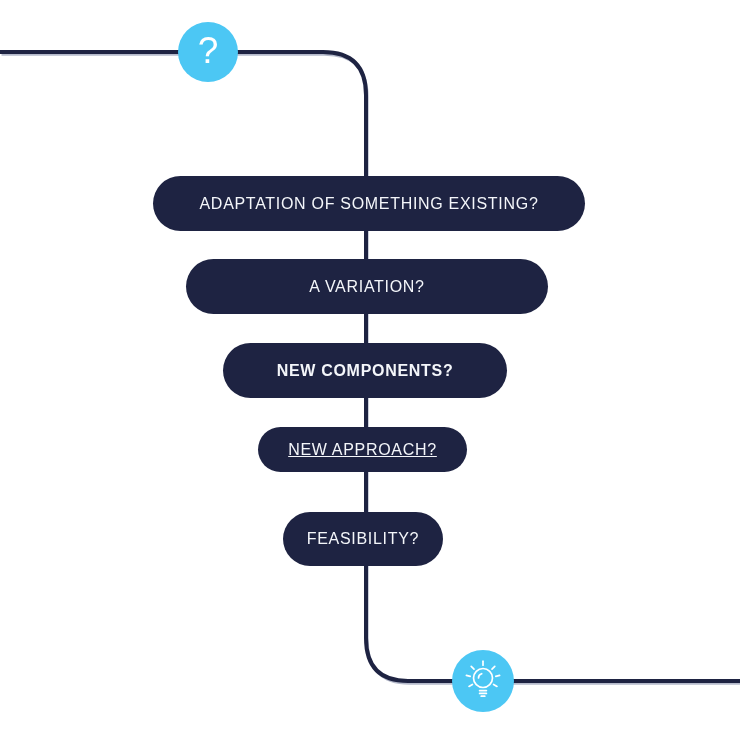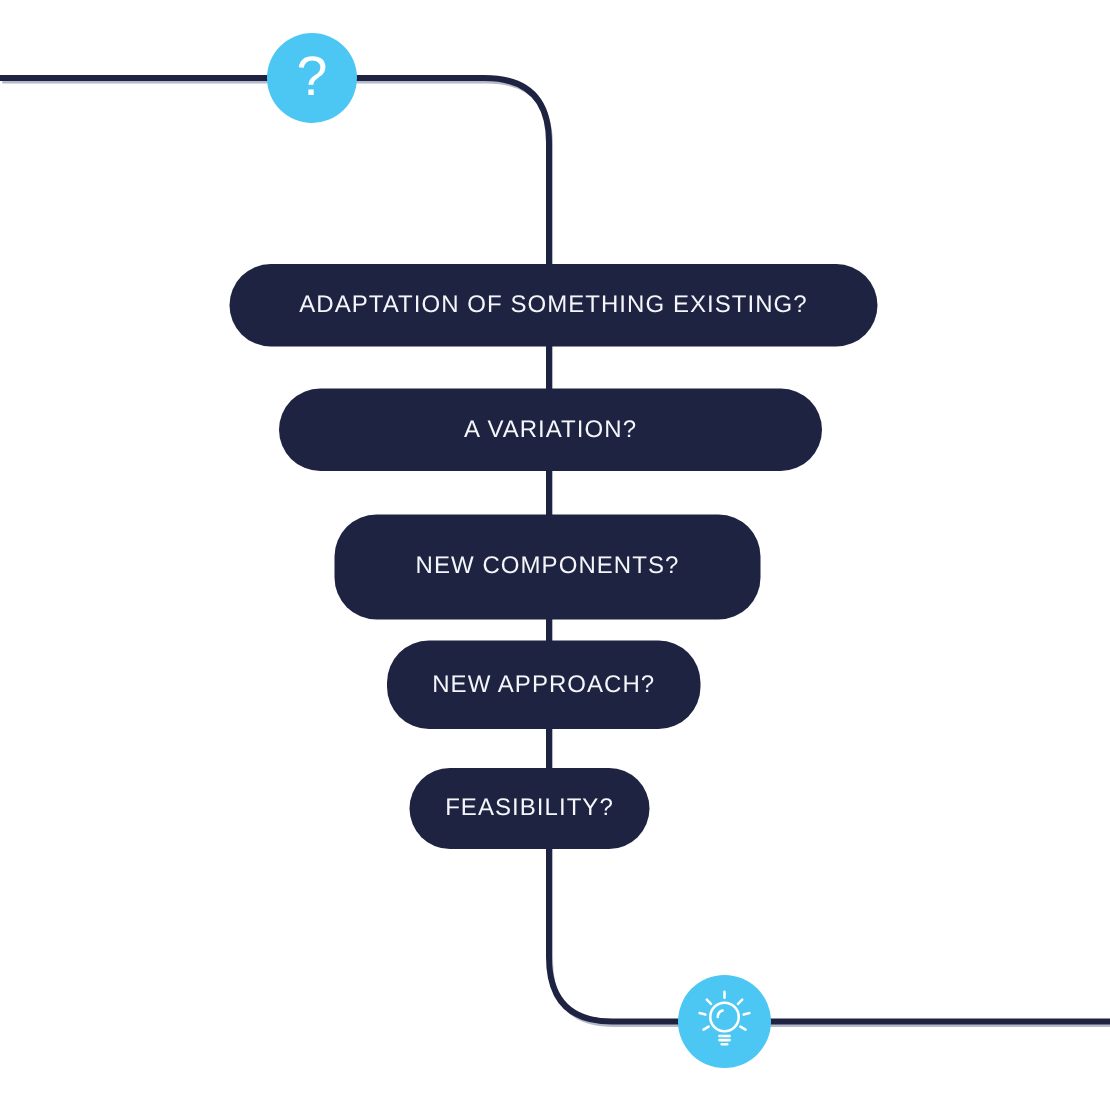--- a/index.html
+++ b/index.html
@@ -32,23 +32,23 @@
     justify-content: center;
     color: #f4f6fa;
     font-size: 16px;
     font-weight: 400;
     letter-spacing: 0.7px;
     text-align: center;
     white-space: nowrap;
   }
   .pill-1 { left: 153px; top: 176px; width: 432px; height: 55px; }
   .pill-2 { left: 186px; top: 259px; width: 362px; height: 55px; }
-  .pill-3 { left: 223px; top: 343px; width: 284px; height: 70px; }
-  .pill-4 { left: 258px; top: 427px; width: 209px; height: 59px; }
-  .pill-5 { left: 273px; top: 512px; width: 160px; height: 54px; }
+  .pill-3 { left: 223px; top: 343px; width: 284px; height: 55px; font-weight: bold; }
+  .pill-4 { left: 258px; top: 427px; width: 209px; height: 45px; text-decoration: underline; }
+  .pill-5 { left: 283px; top: 512px; width: 160px; height: 54px; }
   .badge {
     position: absolute;
     background: #4cc7f4;
     border-radius: 50%;
     display: flex;
     align-items: center;
     justify-content: center;
   }
   .badge-start {
     left: 178px; top: 22px;

